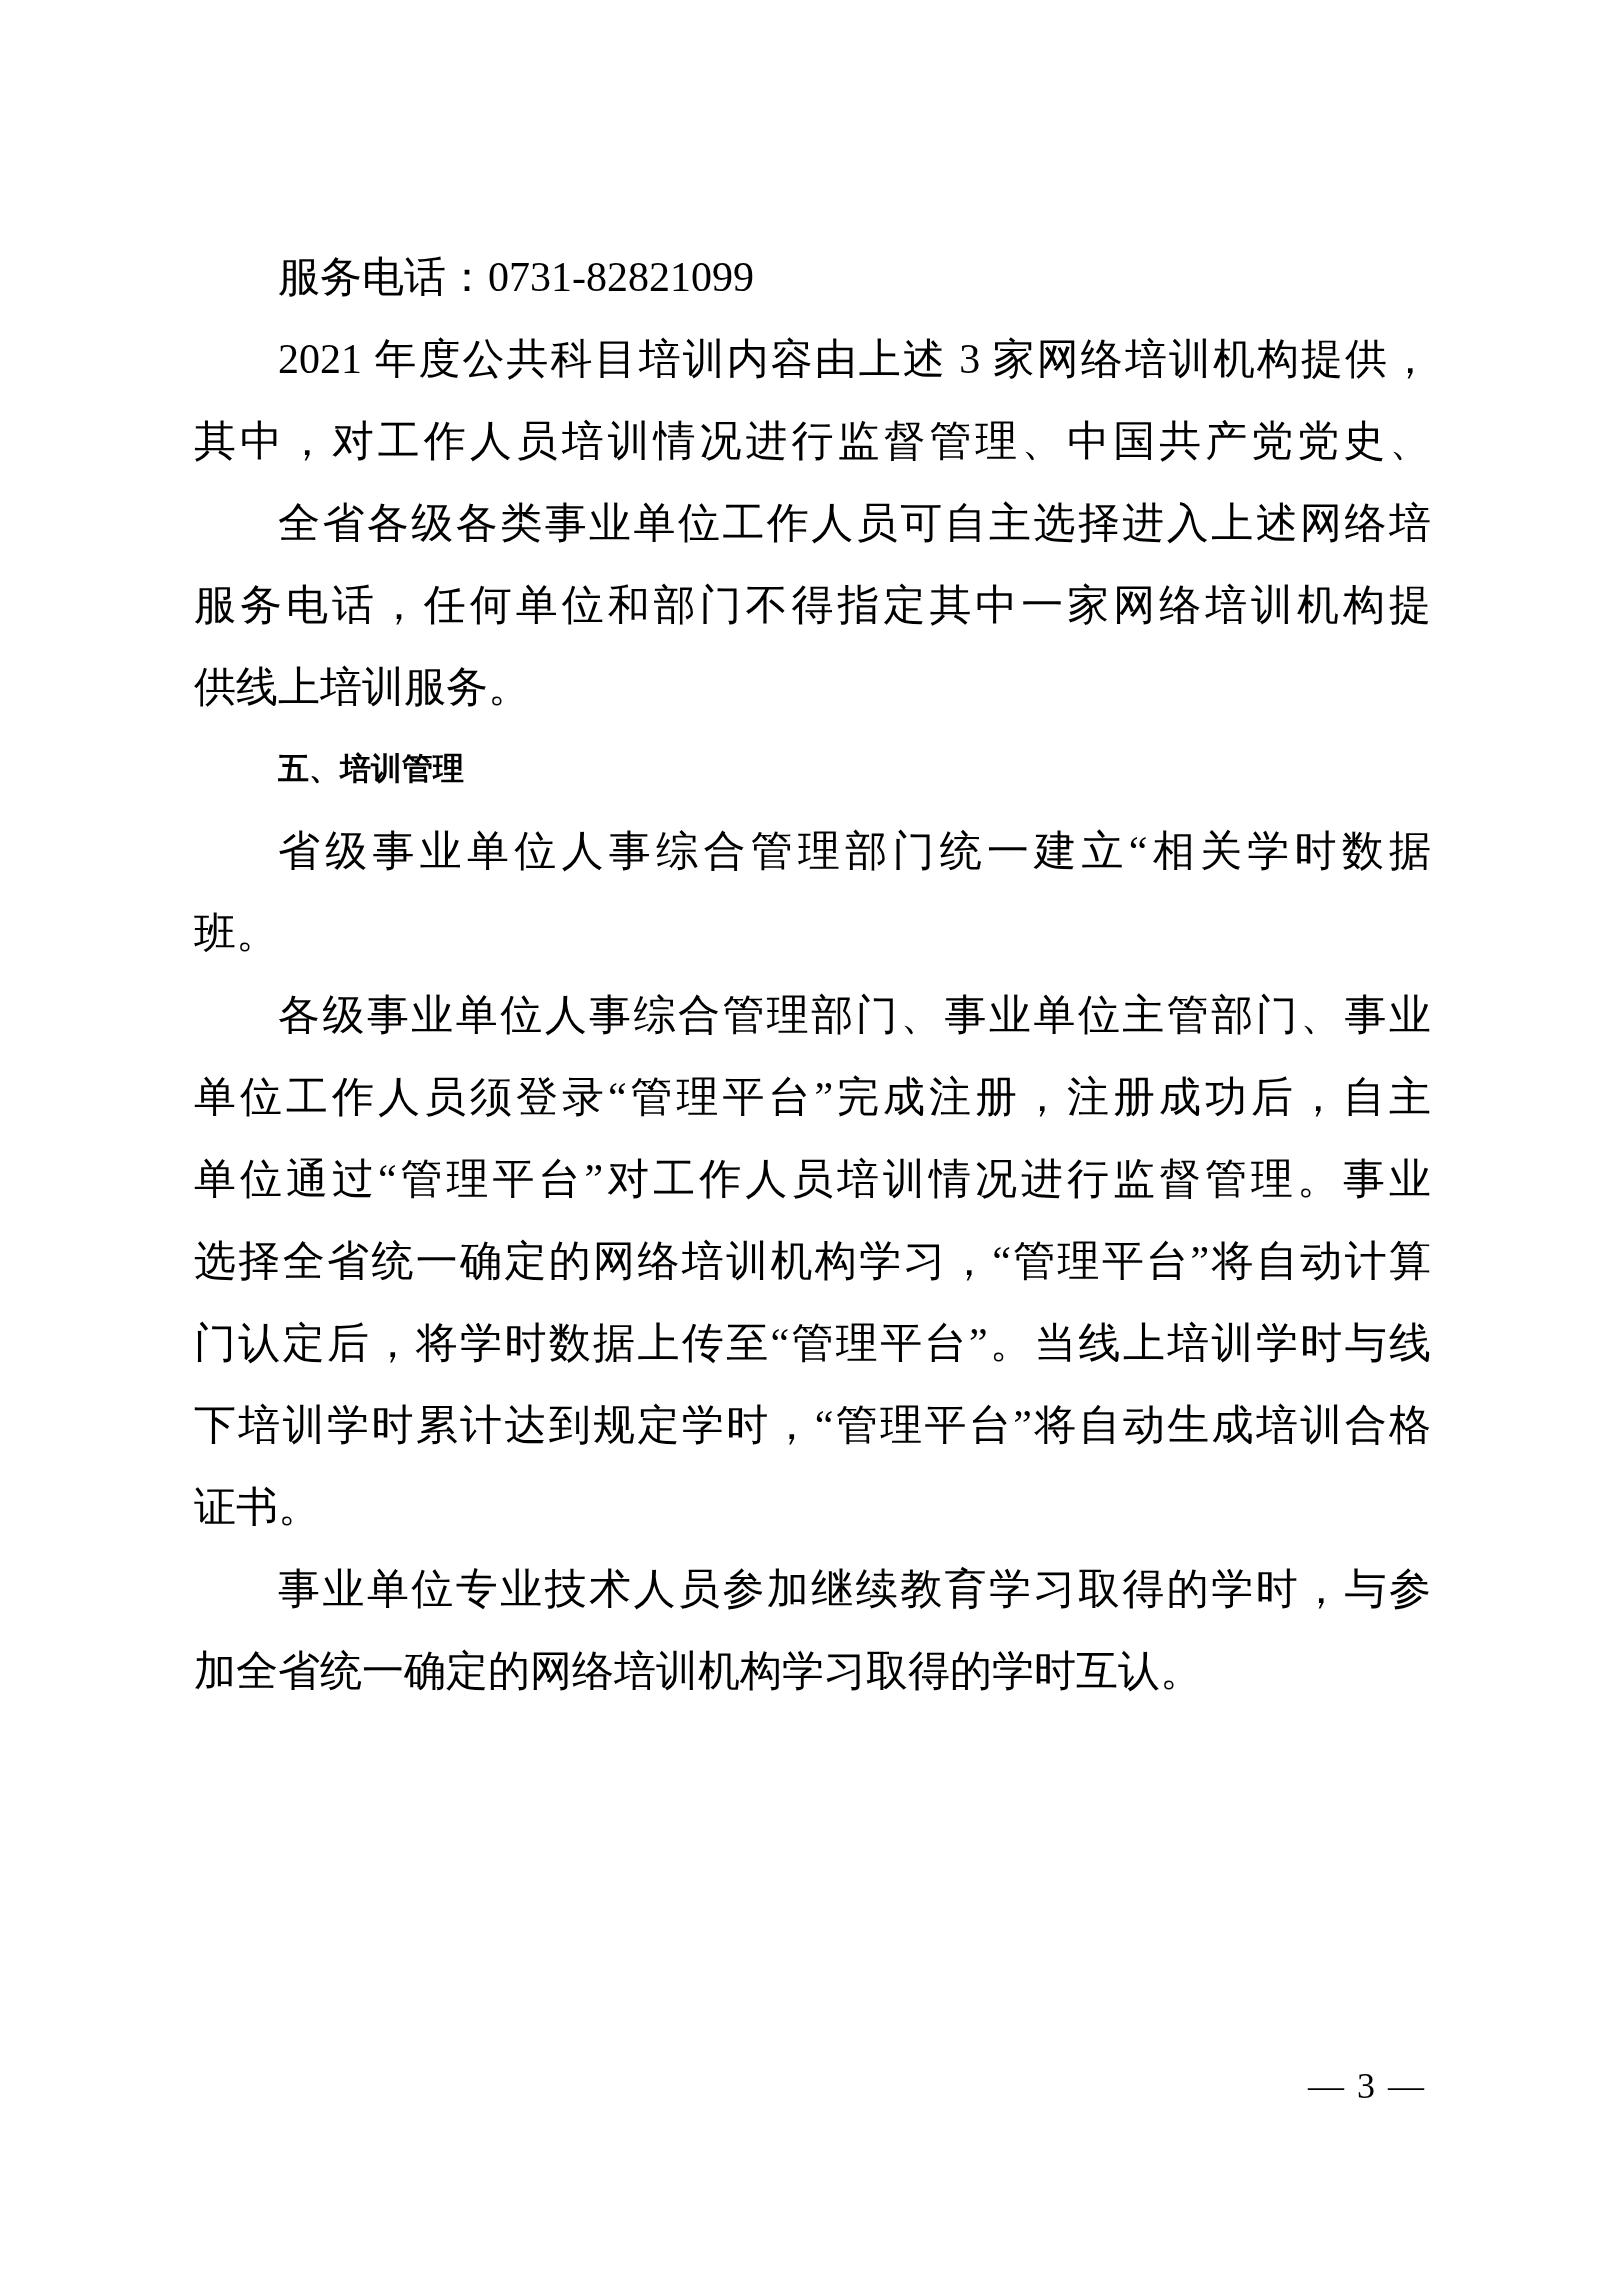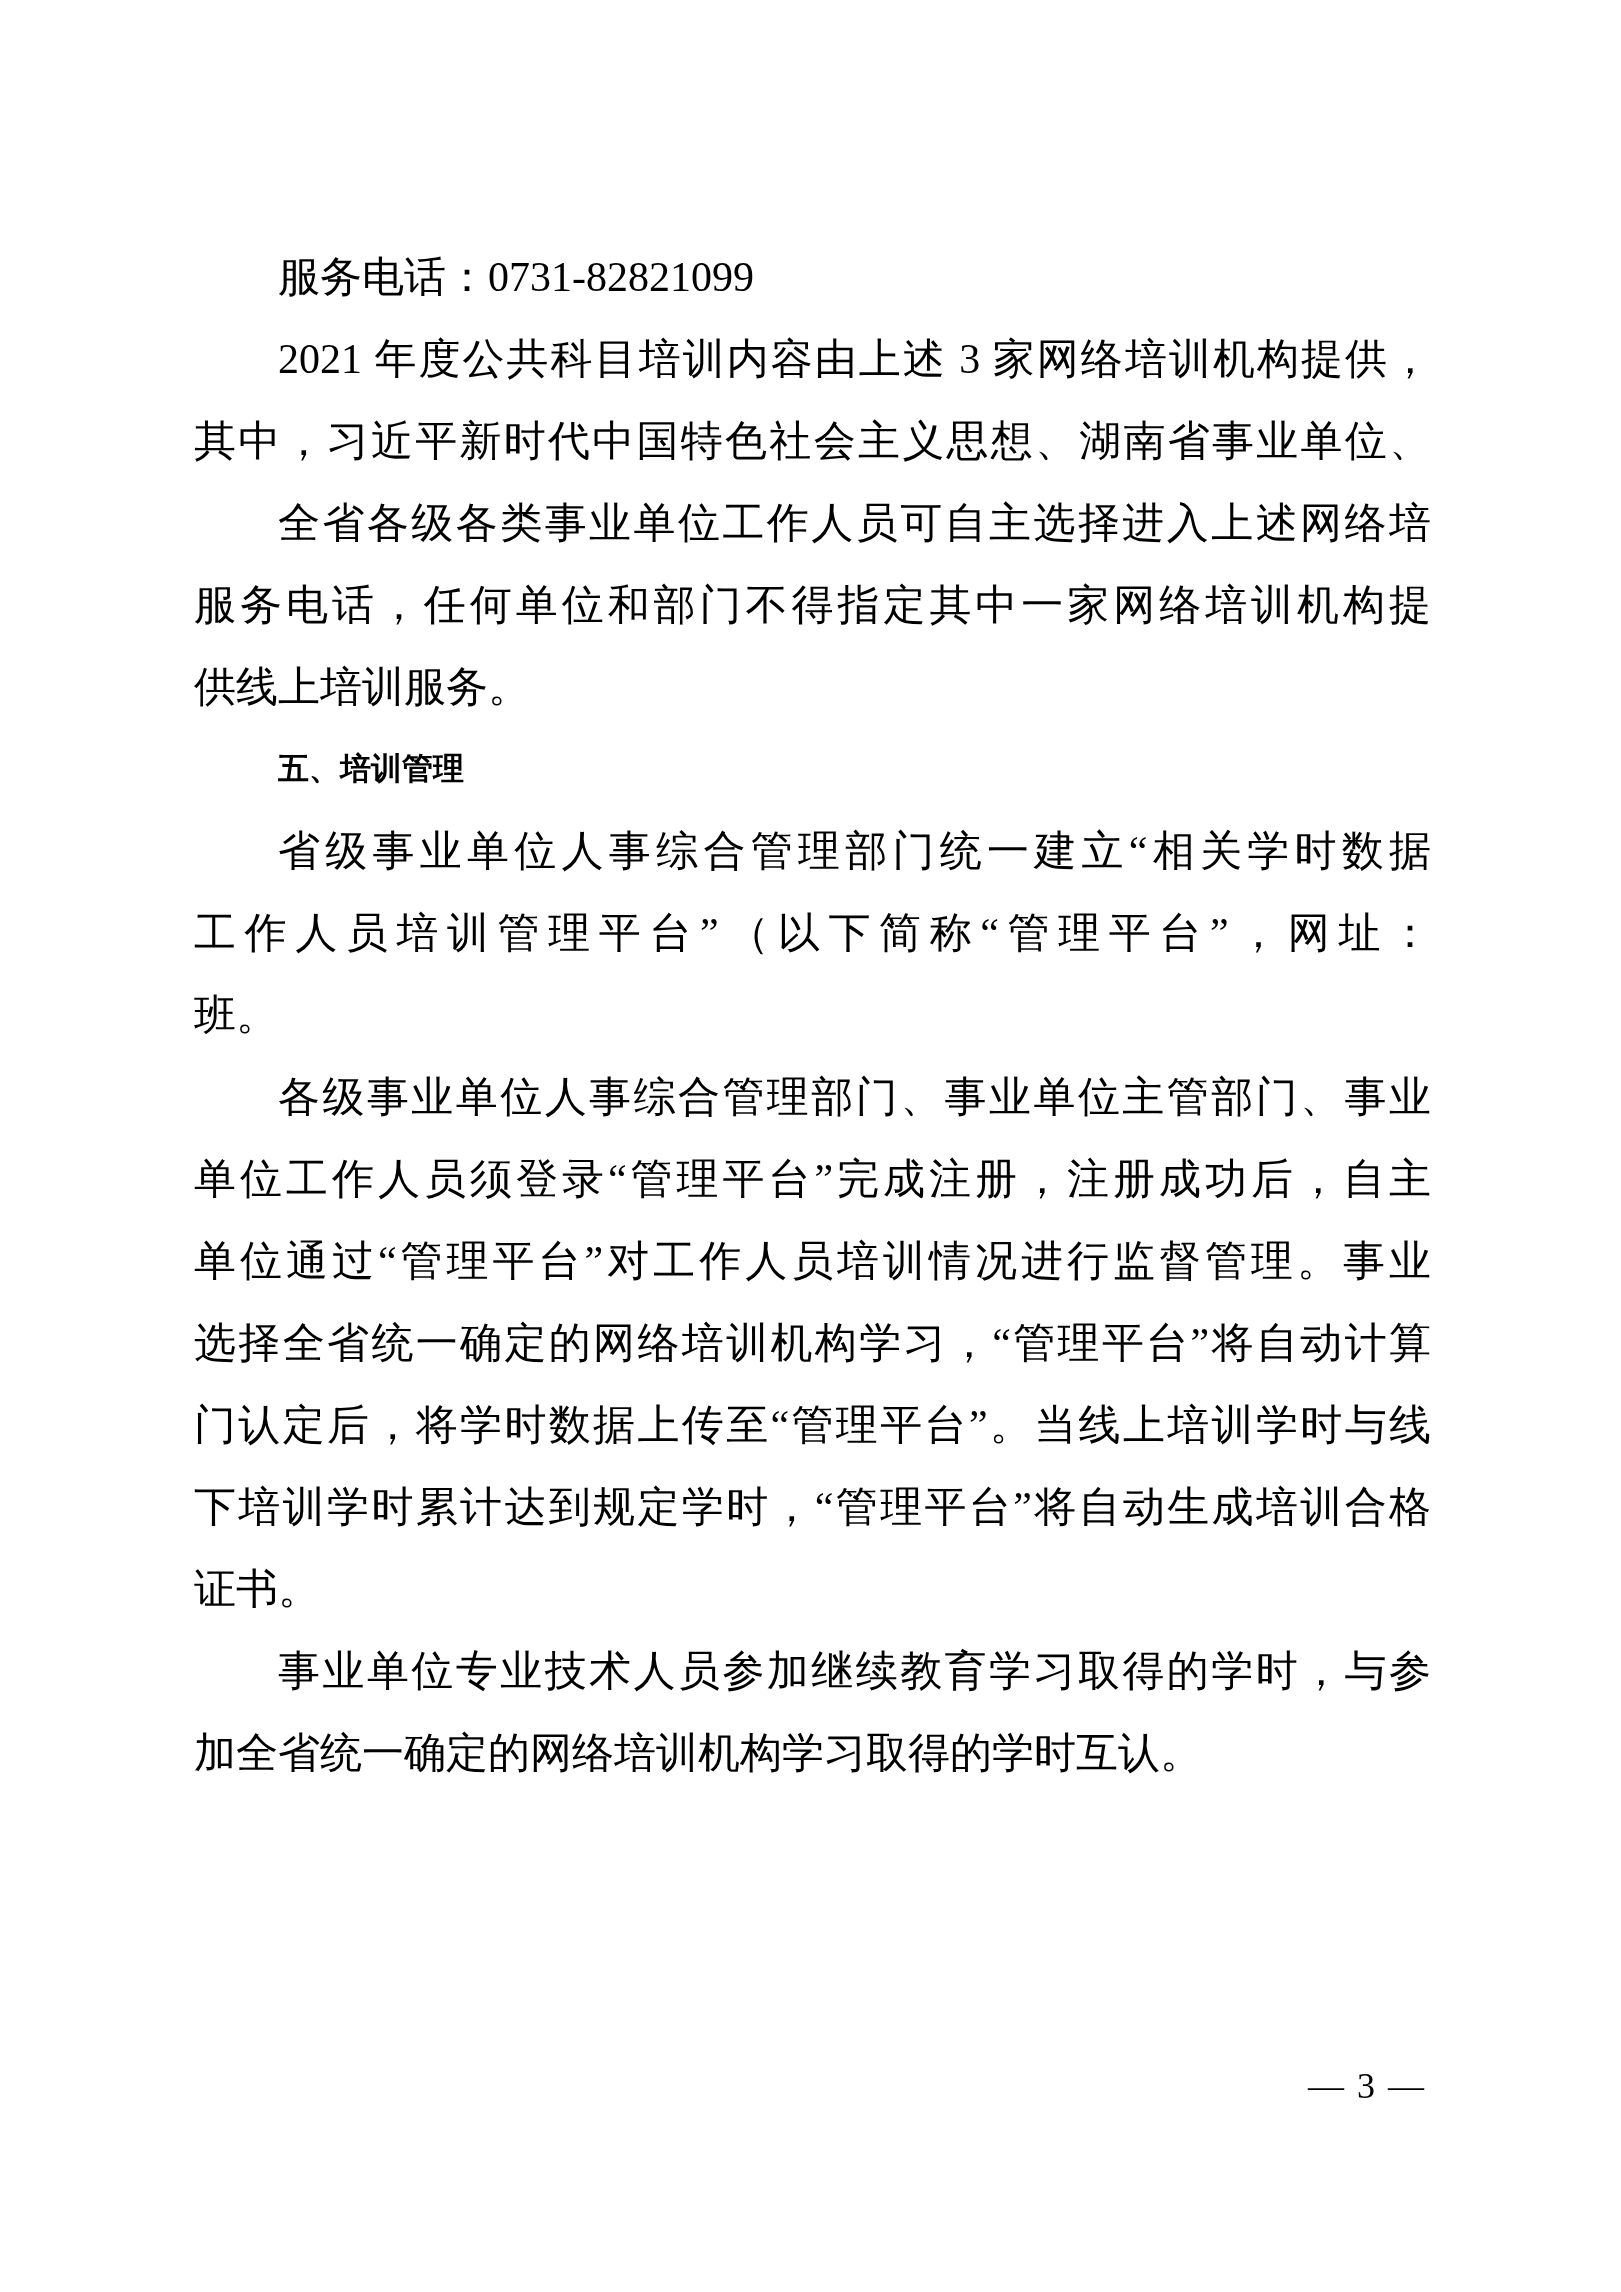--- a/index.html
+++ b/index.html
@@ -54,27 +54,26 @@
     letter-spacing: 2px;
     text-align: right;
   }
 </style>
 </head>
 <body>
 
 <div class="doc-content">
   <div class="line indent left">服务电话：0731-82821099</div>
   <div class="line indent fill">2021 年度公共科目培训内容由上述 3 家网络培训机构提供，</div>
-  <div class="line fill">其中，习近平新时代中国特色社会主义思想、湖南省事业单位、</div>
+  <div class="line fill">其中，对工作人员培训情况进行监督管理、中国共产党党史、</div>
   <div class="line indent fill">全省各级各类事业单位工作人员可自主选择进入上述网络培</div>
   <div class="line fill">服务电话，任何单位和部门不得指定其中一家网络培训机构提</div>
   <div class="line left">供线上培训服务。</div>
   <div class="line indent left heading">五、培训管理</div>
   <div class="line indent fill">省级事业单位人事综合管理部门统一建立“相关学时数据</div>
-  <div class="line fill">工作人员培训管理平台”（以下简称“管理平台”，网址：</div>
   <div class="line left">班。</div>
   <div class="line indent fill">各级事业单位人事综合管理部门、事业单位主管部门、事业</div>
   <div class="line fill">单位工作人员须登录“管理平台”完成注册，注册成功后，自主</div>
   <div class="line fill">单位通过“管理平台”对工作人员培训情况进行监督管理。事业</div>
   <div class="line fill">选择全省统一确定的网络培训机构学习，“管理平台”将自动计算</div>
   <div class="line fill">门认定后，将学时数据上传至“管理平台”。当线上培训学时与线</div>
   <div class="line fill">下培训学时累计达到规定学时，“管理平台”将自动生成培训合格</div>
   <div class="line left">证书。</div>
   <div class="line indent fill">事业单位专业技术人员参加继续教育学习取得的学时，与参</div>
   <div class="line left">加全省统一确定的网络培训机构学习取得的学时互认。</div>

